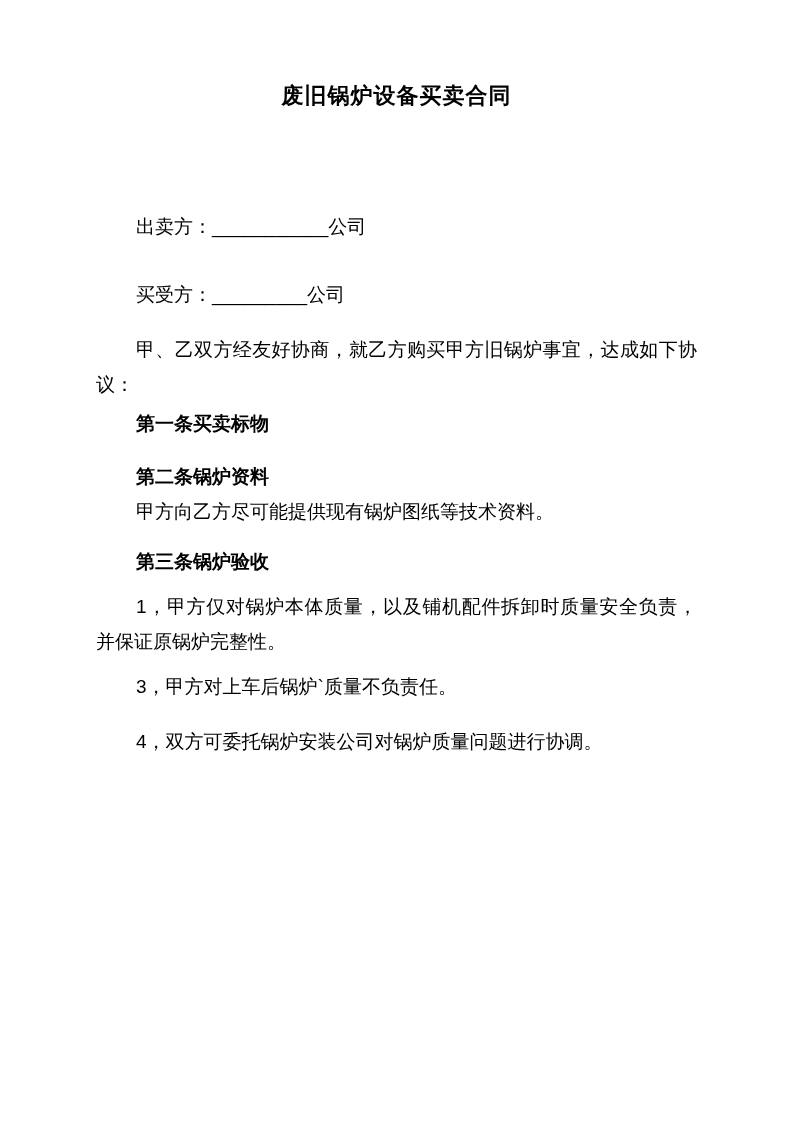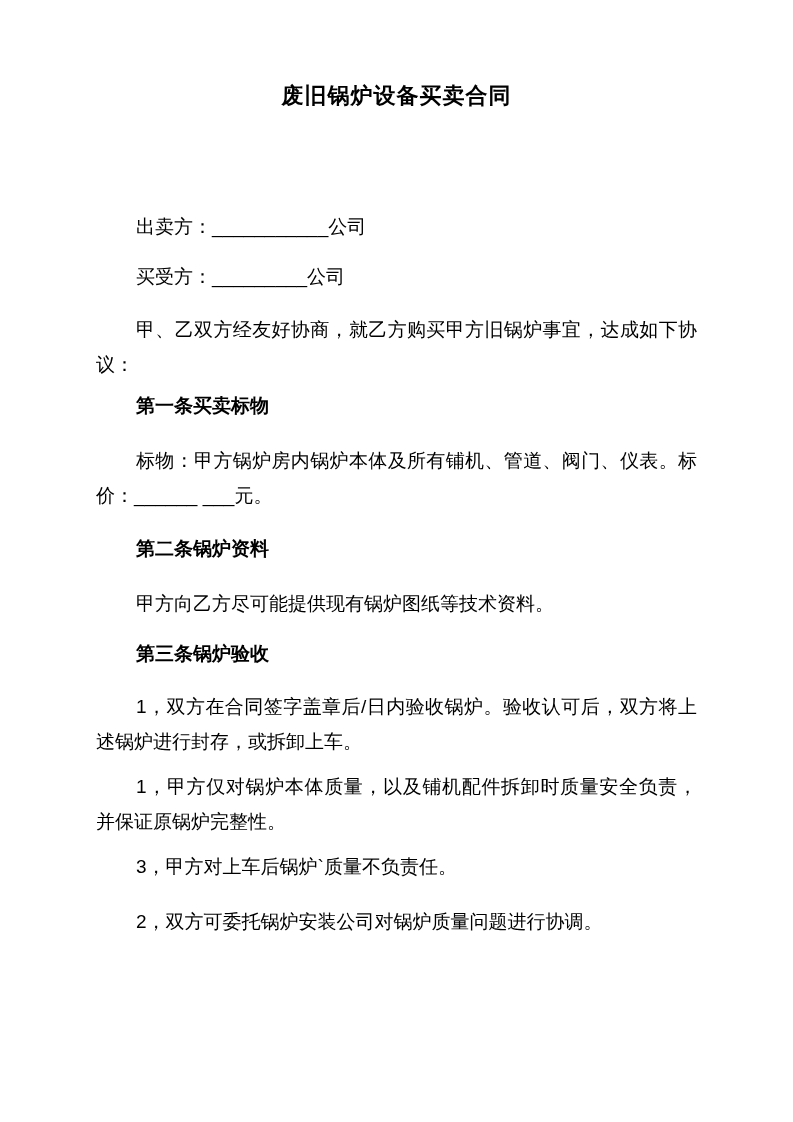--- a/index.html
+++ b/index.html
@@ -38,26 +38,26 @@
     line-height: 35px;
     text-align: justify;
     text-indent: 40px;
     word-break: break-all;
   }
 
   .para.heading { font-weight: bold; }
 
   
   .p-seller  { margin-top: 97px; }
-  .p-buyer   { margin-top: 15px; }
-  .p-intro   { margin-top: 20px; font-family: Liberation Mono, monospace; }
+  .p-buyer   { margin-top: 33px; }
+  .p-intro   { margin-top: 20px; }
   .p-h1      { margin-top: 4px; }
   .p-subject { margin-top: 20px; }
   .p-h2      { margin-top: 18px; }
-  .p-docs    { margin-top: 20px; }
+  .p-docs    { }
   .p-h3      { margin-top: 15px; }
   .p-c1      { margin-top: 18px; }
   .p-c2      { margin-top: 10px; }
   .p-c3      { margin-top: 10px; }
   .p-c4      { margin-top: 20px; }
 </style>
 </head>
 <body>
 
 <div class="page">
@@ -66,31 +66,29 @@
     <h1 class="doc-title">废旧锅炉设备买卖合同</h1>
 
     <p class="para p-seller">出卖方：___________公司</p>
 
     <p class="para p-buyer">买受方：_________公司</p>
 
     <p class="para p-intro">甲、乙双方经友好协商，就乙方购买甲方旧锅炉事宜，达成如下协议：</p>
 
     <p class="para heading p-h1">第一条买卖标物</p>
 
-    <p class="para p-subject">标物：甲方锅炉房内锅炉本体及所有铺机、管道、阀门、仪表。标价：______ ___元。</p>
 
     <p class="para heading p-h2">第二条锅炉资料</p>
 
     <p class="para p-docs">甲方向乙方尽可能提供现有锅炉图纸等技术资料。</p>
 
     <p class="para heading p-h3">第三条锅炉验收</p>
 
-    <p class="para p-c1">1，双方在合同签字盖章后/日内验收锅炉。验收认可后，双方将上述锅炉进行封存，或拆卸上车。</p>
 
     <p class="para p-c2">1，甲方仅对锅炉本体质量，以及铺机配件拆卸时质量安全负责，并保证原锅炉完整性。</p>
 
     <p class="para p-c3">3，甲方对上车后锅炉`质量不负责任。</p>
 
-    <p class="para p-c4">2，双方可委托锅炉安装公司对锅炉质量问题进行协调。</p>
+    <p class="para p-c4">4，双方可委托锅炉安装公司对锅炉质量问题进行协调。</p>
 
   </div>
 
 </div>
 
 </body></html>

